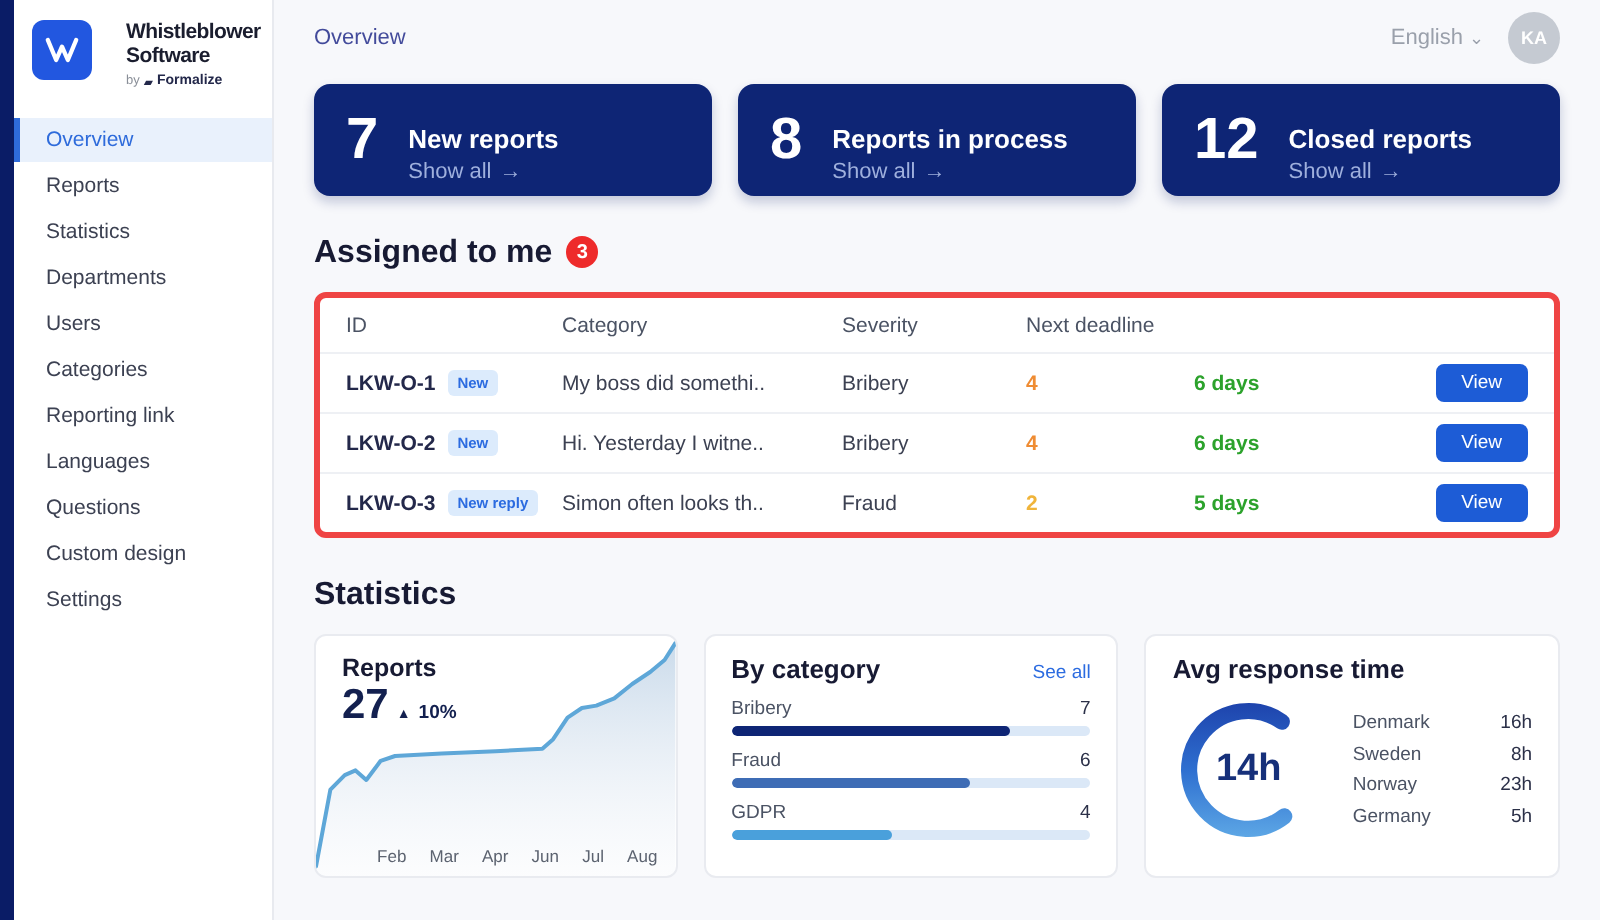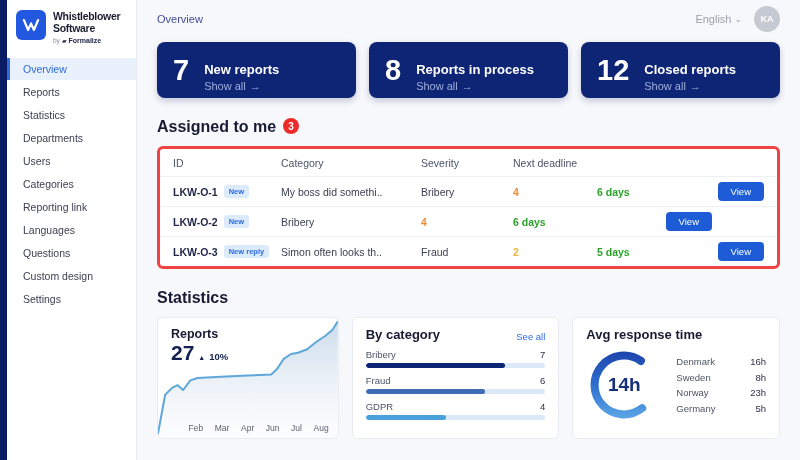--- a/index.html
+++ b/index.html
@@ -7,21 +7,21 @@
   body {
     width:800px; height:460px; overflow:hidden;
     font-family:"Liberation Sans", sans-serif;
     background:#f7f8fb; color:#3c4152;
   }
   .app { display:flex; width:800px; height:460px; }
   .rail { width:7px; background:#0a1c66; flex-shrink:0; }
 
   
   .sidebar { width:130px; flex-shrink:0; background:#ffffff; border-right:1px solid #e8eaef; }
-  .logo-row { display:flex; gap:7px; padding:10px 8px 12px 9px; align-items:flex-start; cursor:pointer; }
+  .logo-row { display:flex; gap:17px; padding:10px 8px 12px 9px; align-items:flex-start; cursor:pointer; }
   .logo-mark { width:30px; height:30px; background:#2257e0; border-radius:6px; display:flex; align-items:center; justify-content:center; flex-shrink:0; }
   .logo-title { font-size:10.5px; font-weight:bold; color:#1a1d2e; line-height:1.18; letter-spacing:-0.3px; }
   .logo-byline { font-size:6.5px; color:#8a8f98; margin-top:2px; display:flex; align-items:center; gap:2px; }
   .byline-mark { color:#23284a; font-size:6px; }
   .byline-brand { color:#23284a; font-weight:bold; font-size:7px; }
   nav { margin-top:2px; }
   .nav-item { font-size:10.5px; color:#3c4152; padding:5px 12px 5px 13px; cursor:pointer; border-left:3px solid transparent; margin:1px 0; }
   .nav-item.active { background:#e9f1fc; border-left-color:#2e6bdb; color:#2e6bdb; }
 
   
@@ -195,20 +195,21 @@
         <span class="sev" style="color: rgb(239, 140, 51);">4</span>
         <span class="deadline">6 days</span>
         <button class="view-btn">View</button>
       </div>
 
       <div class="t-row t-body-row">
         <span class="cell-id">
           <span>LKW-O-2</span>
           <span class="pill">New</span>
         </span>
+        <span>Hi. Yesterday I witne..</span>
         <span>Bribery</span>
         <span class="sev" style="color: rgb(239, 140, 51);">4</span>
         <span class="deadline">6 days</span>
         <button class="view-btn">View</button>
       </div>
 
       <div class="t-row t-body-row">
         <span class="cell-id">
           <span>LKW-O-3</span>
           <span class="pill">New reply</span>

